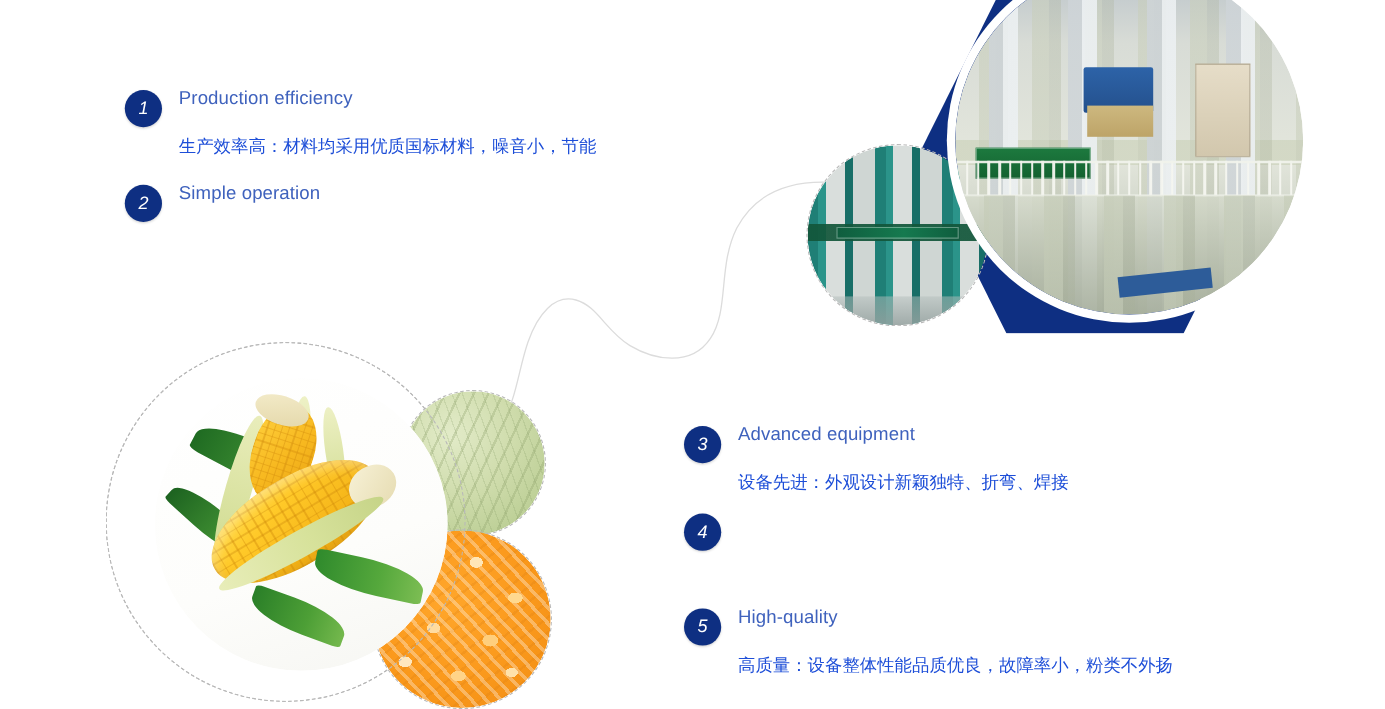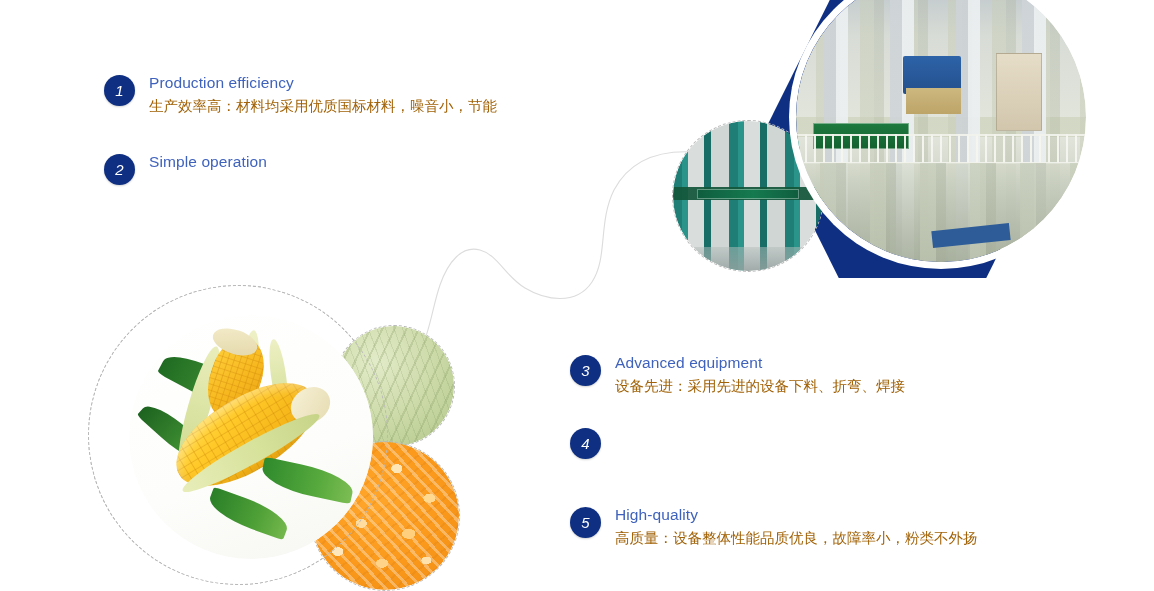--- a/index.html
+++ b/index.html
@@ -37,31 +37,31 @@
     font-weight: 400;
     line-height: 31px;
     text-align: center;
     margin-top: 2px;
     box-shadow: 0 1px 2px rgba(0,0,0,0.18);
     user-select: none;
   }
   .ftext {
     display: flex;
     flex-direction: column;
-    gap: 2px;
+    gap: 19px;
   }
   .fhead {
     color: #3f62bd;
     font-size: 15.5px;
     line-height: 20px;
     letter-spacing: 0.1px;
     white-space: nowrap;
   }
   .fdesc {
-    color: #a16207;
+    color: #1d4ed8;
     font-size: 14.5px;
     line-height: 22px;
     white-space: nowrap;
     font-family: "DejaVu Sans", "Liberation Sans", sans-serif;
   }
 
   
   .hex {
     position: absolute;
     background: #0e2f82;
@@ -287,21 +287,21 @@
     <div class="badge">2</div>
     <div class="ftext">
       <div class="fhead">Simple operation</div>
     </div>
   </div>
 
   <div class="feature" style="left:570px; top:353px;">
     <div class="badge">3</div>
     <div class="ftext">
       <div class="fhead">Advanced equipment</div>
-      <div class="fdesc">设备先进：采用先进的设备下料、折弯、焊接</div>
+      <div class="fdesc">设备先进：外观设计新颖独特、折弯、焊接</div>
     </div>
   </div>
 
   <div class="feature" style="left:570px; top:426px;">
     <div class="badge">4</div>
     <div class="ftext">
     </div>
   </div>
 
   <div class="feature" style="left:570px; top:505px;">

